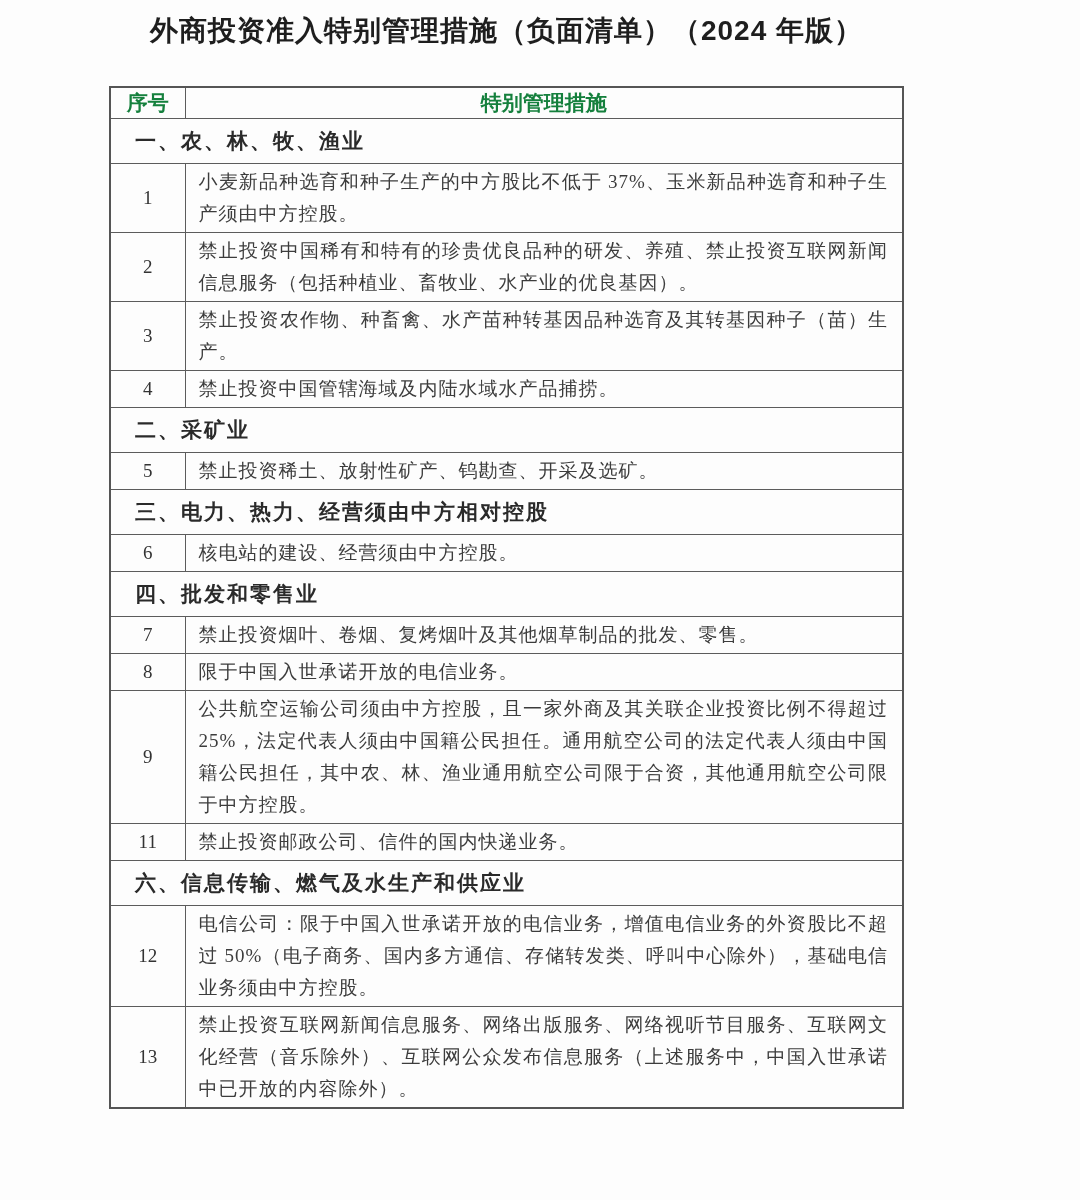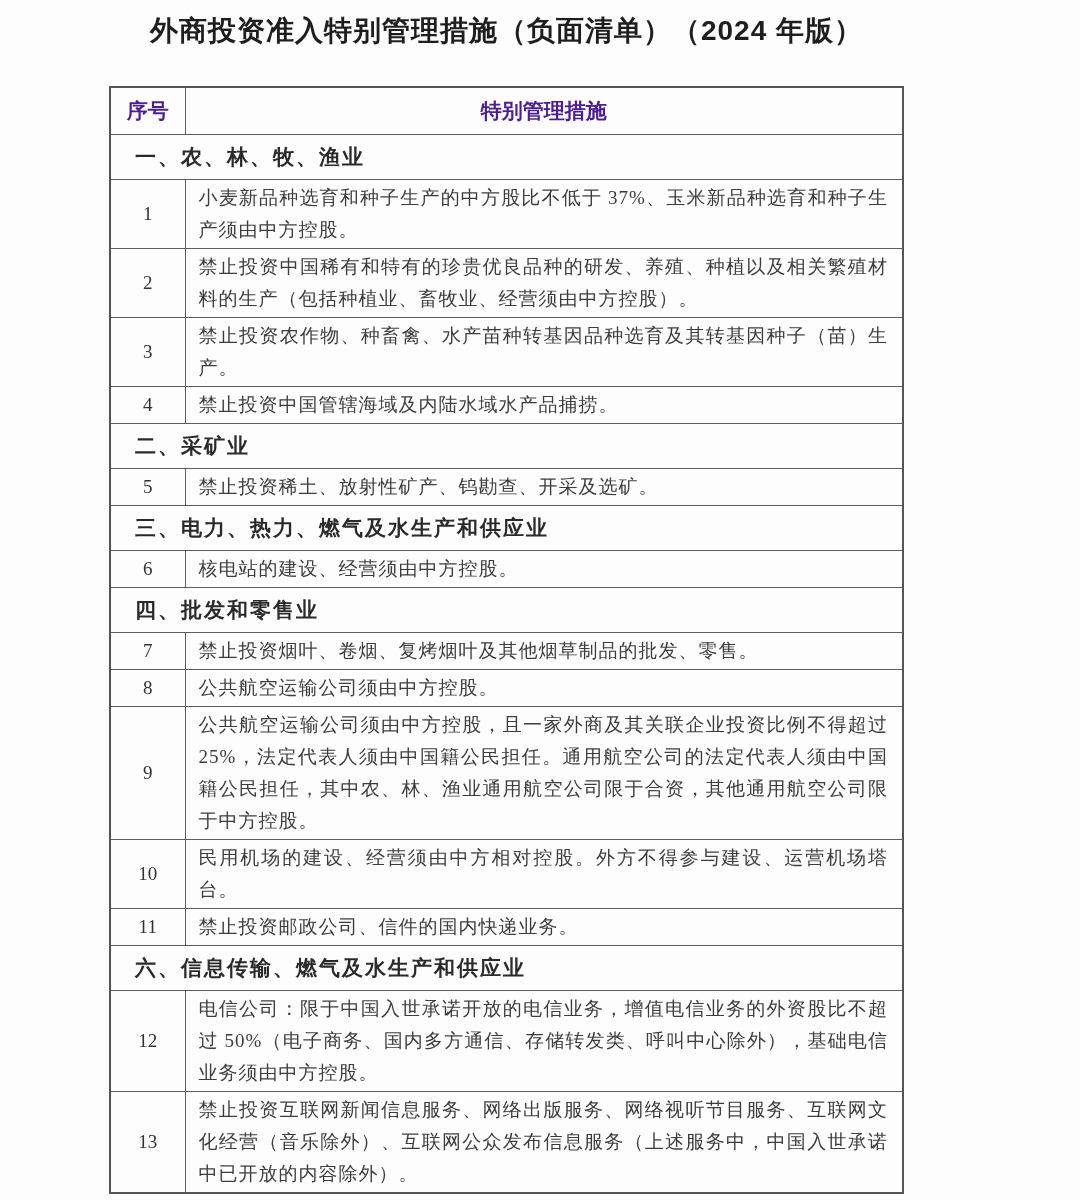--- a/index.html
+++ b/index.html
@@ -43,22 +43,22 @@
     border: 1px solid #5c5c5c;
     box-sizing: border-box;
   }
   thead th {
     font-family: "Liberation Sans", sans-serif;
     font-weight: bold;
     font-size: 21px;
     line-height: 26px;
     text-align: center;
     vertical-align: middle;
-    padding: 10px 6px;
-    color: #4c1d95;
+    padding: 2px 6px;
+    color: #15803d;
   }
   td.section-cell {
     font-family: "Liberation Serif", serif;
     font-weight: bold;
     font-size: 21px;
     line-height: 26px;
     padding: 9px 10px 9px 24px;
     letter-spacing: 2px;
     color: #2a2a2a;
     vertical-align: middle;
@@ -102,62 +102,58 @@
     <tbody>
         <tr>
           <td colspan="2" class="section-cell">一、农、林、牧、渔业</td>
         </tr>
         <tr>
           <td class="num-cell">1</td>
           <td class="measure-cell">小麦新品种选育和种子生产的中方股比不低于 37%、玉米新品种选育和种子生产须由中方控股。</td>
         </tr>
         <tr>
           <td class="num-cell">2</td>
-          <td class="measure-cell">禁止投资中国稀有和特有的珍贵优良品种的研发、养殖、种植以及相关繁殖材料的生产（包括种植业、畜牧业、经营须由中方控股）。</td>
+          <td class="measure-cell">禁止投资中国稀有和特有的珍贵优良品种的研发、养殖、禁止投资互联网新闻信息服务（包括种植业、畜牧业、水产业的优良基因）。</td>
         </tr>
         <tr>
           <td class="num-cell">3</td>
           <td class="measure-cell">禁止投资农作物、种畜禽、水产苗种转基因品种选育及其转基因种子（苗）生产。</td>
         </tr>
         <tr>
           <td class="num-cell">4</td>
           <td class="measure-cell">禁止投资中国管辖海域及内陆水域水产品捕捞。</td>
         </tr>
         <tr>
           <td colspan="2" class="section-cell">二、采矿业</td>
         </tr>
         <tr>
           <td class="num-cell">5</td>
           <td class="measure-cell">禁止投资稀土、放射性矿产、钨勘查、开采及选矿。</td>
         </tr>
         <tr>
-          <td colspan="2" class="section-cell">三、电力、热力、燃气及水生产和供应业</td>
+          <td colspan="2" class="section-cell">三、电力、热力、经营须由中方相对控股</td>
         </tr>
         <tr>
           <td class="num-cell">6</td>
           <td class="measure-cell">核电站的建设、经营须由中方控股。</td>
         </tr>
         <tr>
           <td colspan="2" class="section-cell">四、批发和零售业</td>
         </tr>
         <tr>
           <td class="num-cell">7</td>
           <td class="measure-cell">禁止投资烟叶、卷烟、复烤烟叶及其他烟草制品的批发、零售。</td>
         </tr>
         <tr>
           <td class="num-cell">8</td>
-          <td class="measure-cell">公共航空运输公司须由中方控股。</td>
+          <td class="measure-cell">限于中国入世承诺开放的电信业务。</td>
         </tr>
         <tr>
           <td class="num-cell">9</td>
           <td class="measure-cell">公共航空运输公司须由中方控股，且一家外商及其关联企业投资比例不得超过 25%，法定代表人须由中国籍公民担任。通用航空公司的法定代表人须由中国籍公民担任，其中农、林、渔业通用航空公司限于合资，其他通用航空公司限于中方控股。</td>
-        </tr>
-        <tr>
-          <td class="num-cell">10</td>
-          <td class="measure-cell">民用机场的建设、经营须由中方相对控股。外方不得参与建设、运营机场塔台。</td>
         </tr>
         <tr>
           <td class="num-cell">11</td>
           <td class="measure-cell">禁止投资邮政公司、信件的国内快递业务。</td>
         </tr>
         <tr>
           <td colspan="2" class="section-cell">六、信息传输、燃气及水生产和供应业</td>
         </tr>
         <tr>
           <td class="num-cell">12</td>

